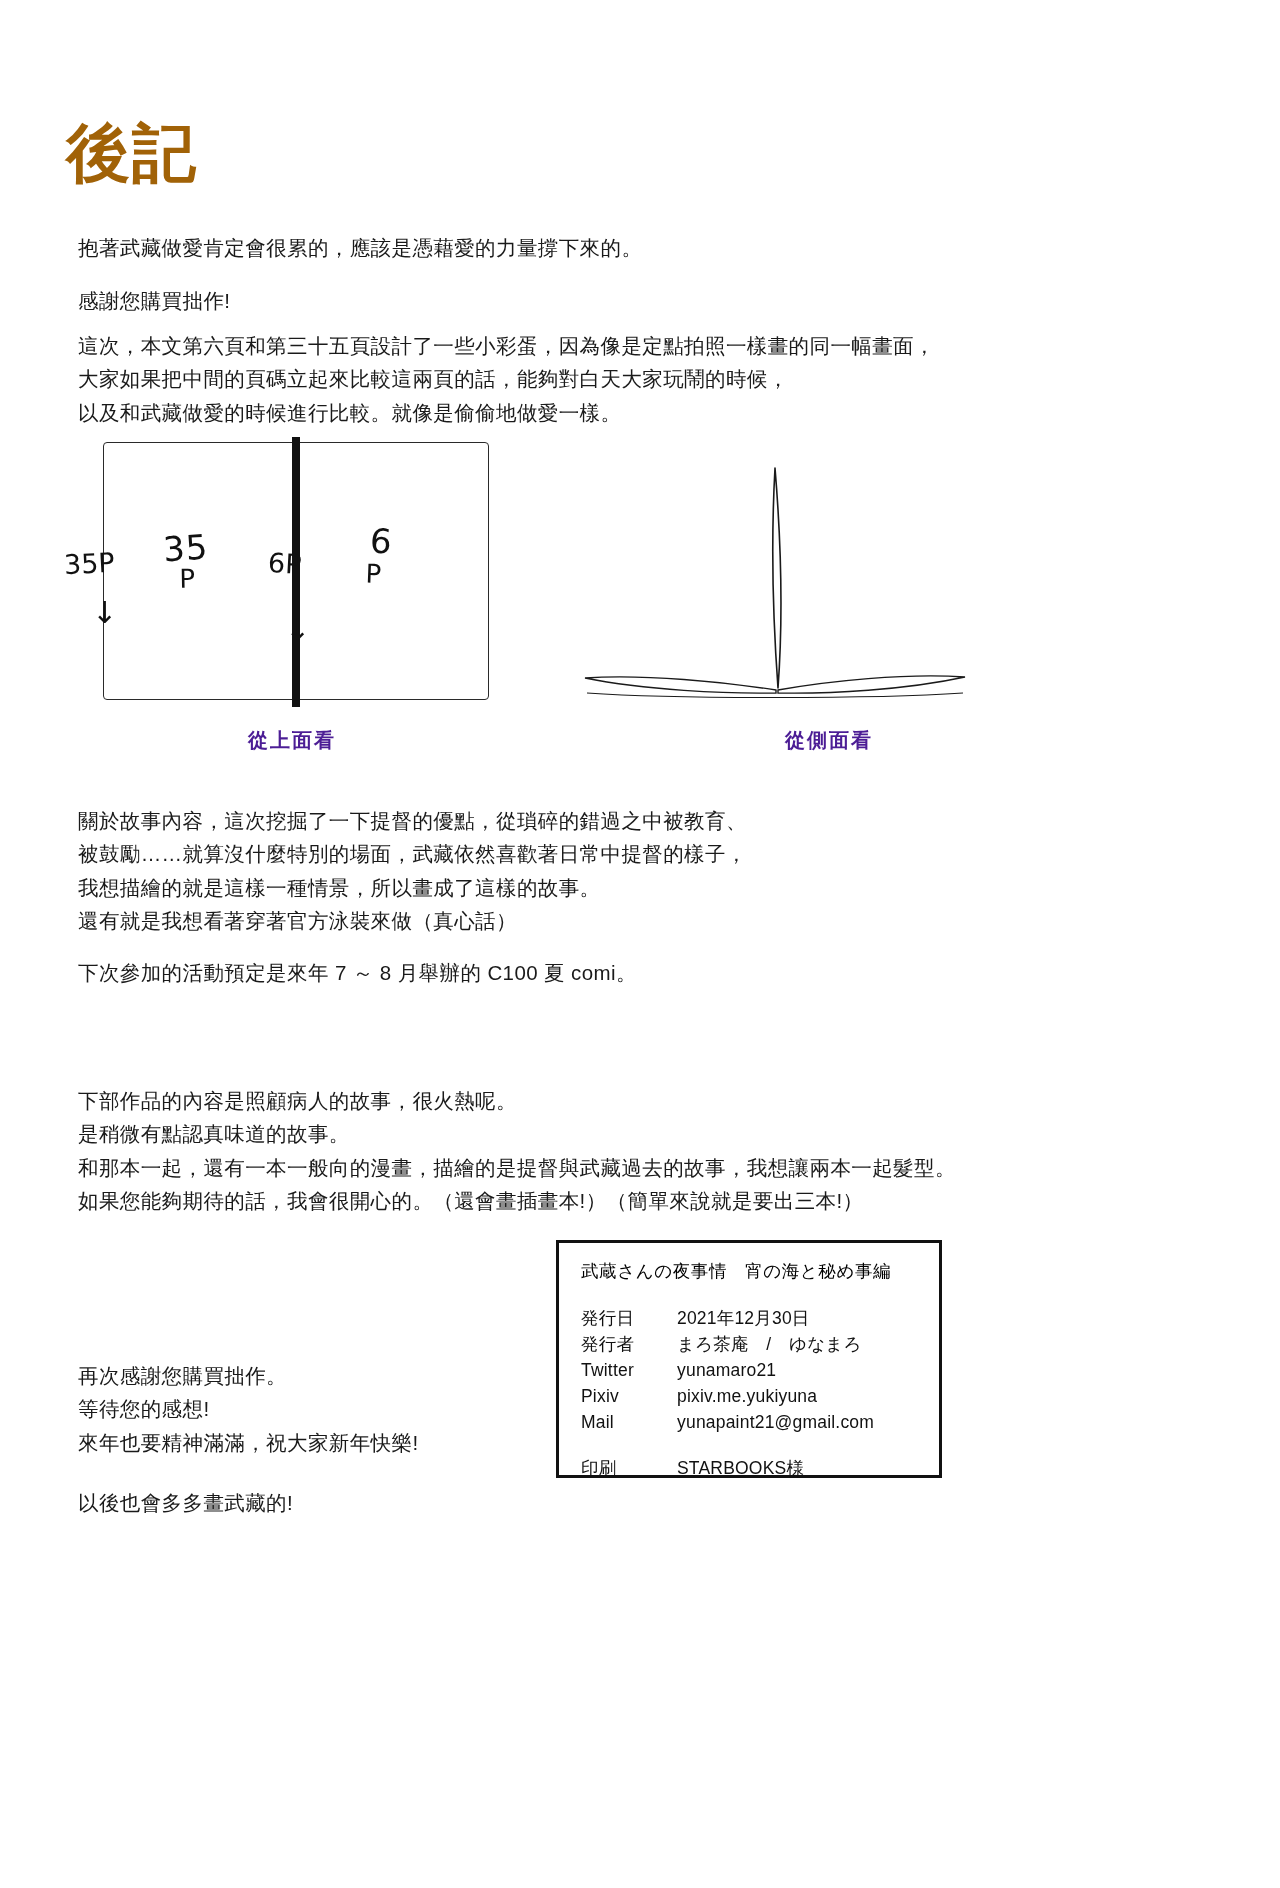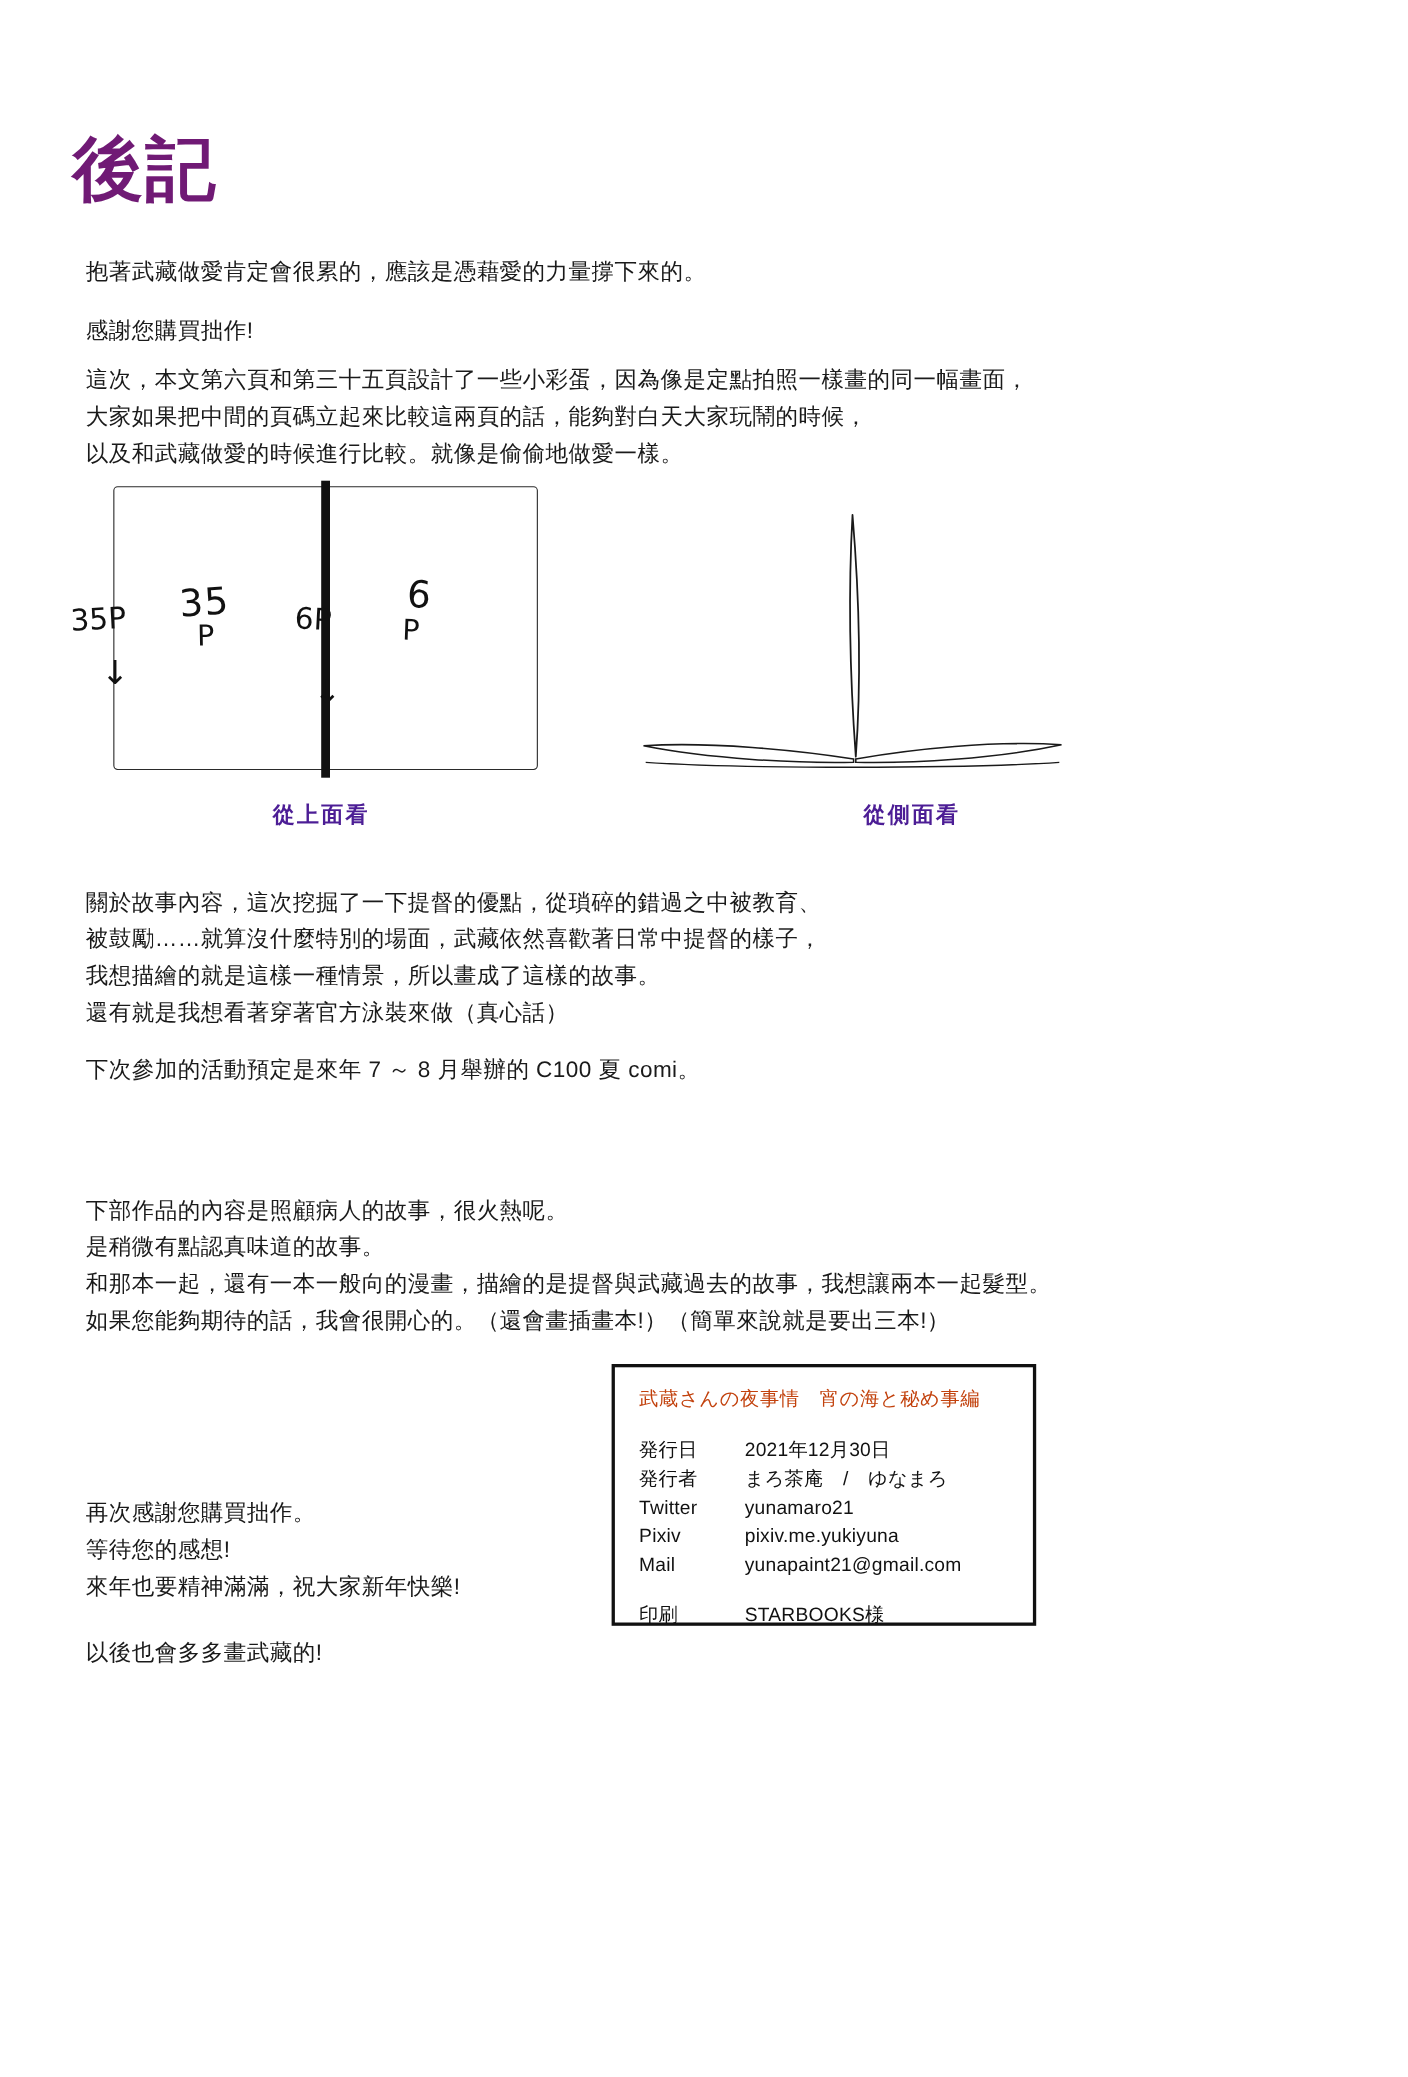--- a/index.html
+++ b/index.html
@@ -26,21 +26,21 @@
 
   
   .title {
     position: absolute;
     left: 66px;
     top: 78px;
     font-size: 64px;
     font-weight: 700;
     letter-spacing: 2px;
     line-height: 1;
-    color: #701a75;
+    color: #a16207;
   }
 
   
   .para {
     position: absolute;
     font-size: 20.5px;
     line-height: 33.5px;
     letter-spacing: 0.4px;
     color: #1a1a1a;
     white-space: pre-line;
@@ -169,21 +169,21 @@
     width: 386px;
     height: 238px;
     border: 3px solid #111;
     background: #fff;
     box-sizing: border-box;
     padding: 16px 20px 14px 22px;
   }
   .colophon-title {
     font-size: 17.5px;
     letter-spacing: 0.6px;
-    color: #c2410c;
+    color: #000000;
     white-space: pre;
     margin-bottom: 22px;
   }
   .colo-row {
     display: flex;
     font-size: 17.5px;
     line-height: 26px;
     color: #111;
     letter-spacing: 0.2px;
   }

